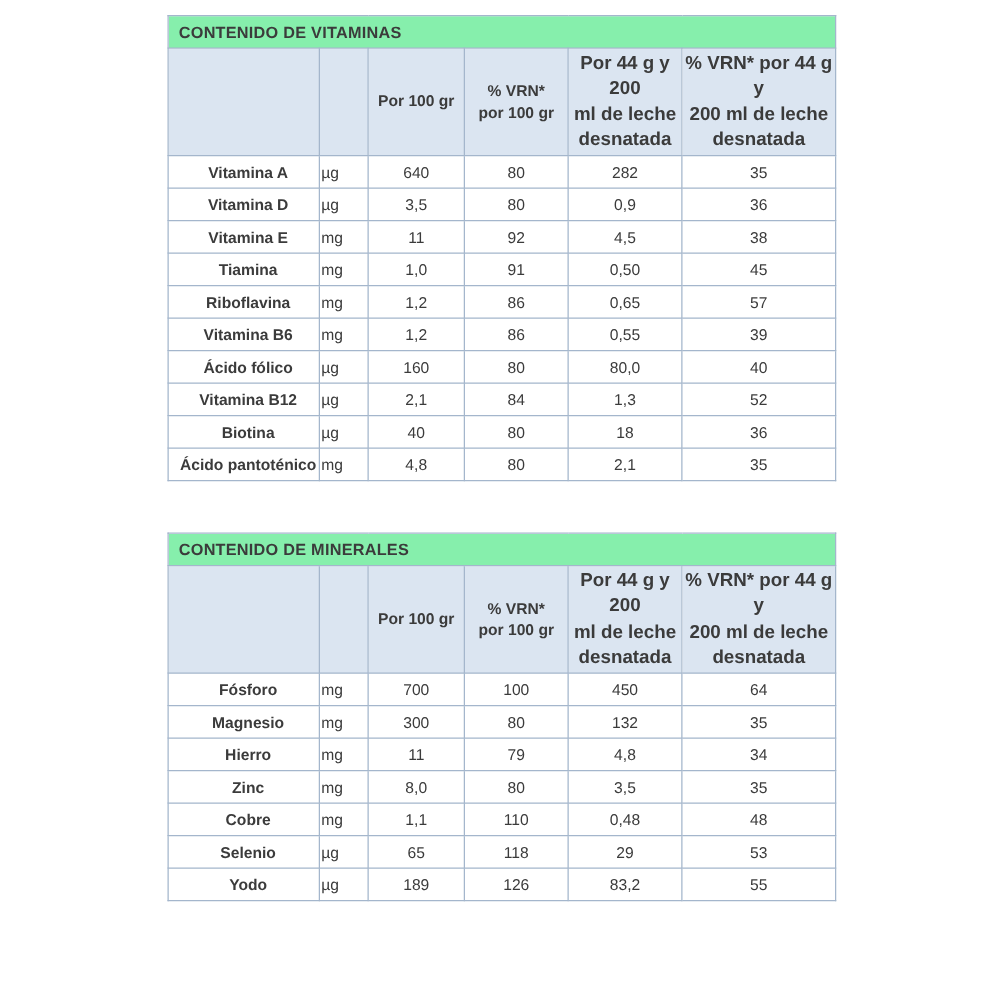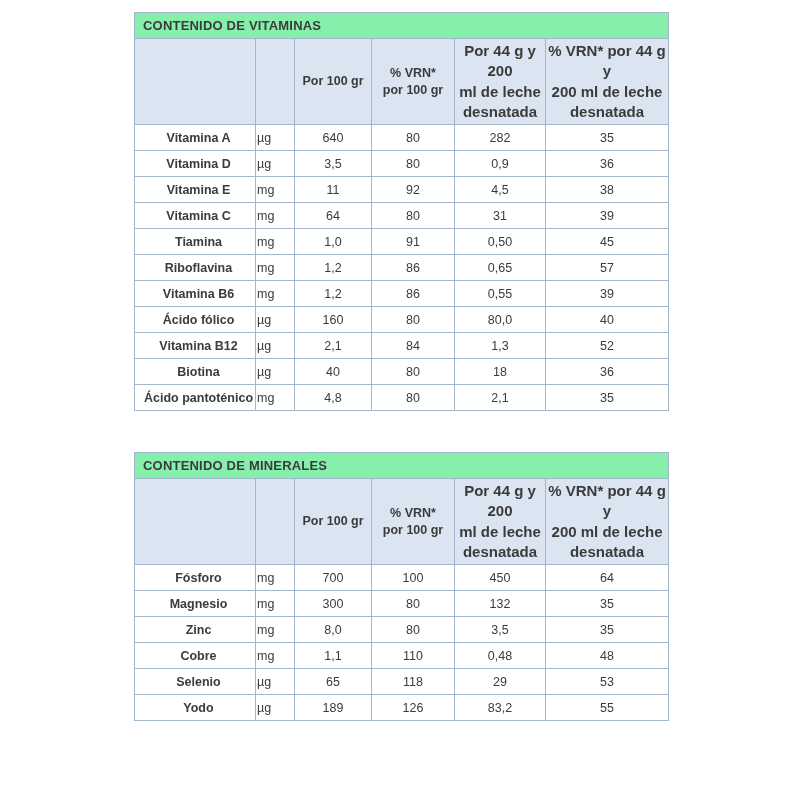--- a/index.html
+++ b/index.html
@@ -117,28 +117,20 @@
         </tr>
         <tr class="data-row">
           <td class="c-name">Vitamina E</td>
           <td class="c-unit">mg</td>
           <td class="c-val">11</td>
           <td class="c-val">92</td>
           <td class="c-val">4,5</td>
           <td class="c-val">38</td>
         </tr>
         <tr class="data-row">
-          <td class="c-name">Vitamina C</td>
-          <td class="c-unit">mg</td>
-          <td class="c-val">64</td>
-          <td class="c-val">80</td>
-          <td class="c-val">31</td>
-          <td class="c-val">39</td>
-        </tr>
-        <tr class="data-row">
           <td class="c-name">Tiamina</td>
           <td class="c-unit">mg</td>
           <td class="c-val">1,0</td>
           <td class="c-val">91</td>
           <td class="c-val">0,50</td>
           <td class="c-val">45</td>
         </tr>
         <tr class="data-row">
           <td class="c-name">Riboflavina</td>
           <td class="c-unit">mg</td>
@@ -228,20 +220,28 @@
         </tr>
         <tr class="data-row">
           <td class="c-name">Magnesio</td>
           <td class="c-unit">mg</td>
           <td class="c-val">300</td>
           <td class="c-val">80</td>
           <td class="c-val">132</td>
           <td class="c-val">35</td>
         </tr>
         <tr class="data-row">
+          <td class="c-name">Hierro</td>
+          <td class="c-unit">mg</td>
+          <td class="c-val">11</td>
+          <td class="c-val">79</td>
+          <td class="c-val">4,8</td>
+          <td class="c-val">34</td>
+        </tr>
+        <tr class="data-row">
           <td class="c-name">Zinc</td>
           <td class="c-unit">mg</td>
           <td class="c-val">8,0</td>
           <td class="c-val">80</td>
           <td class="c-val">3,5</td>
           <td class="c-val">35</td>
         </tr>
         <tr class="data-row">
           <td class="c-name">Cobre</td>
           <td class="c-unit">mg</td>

